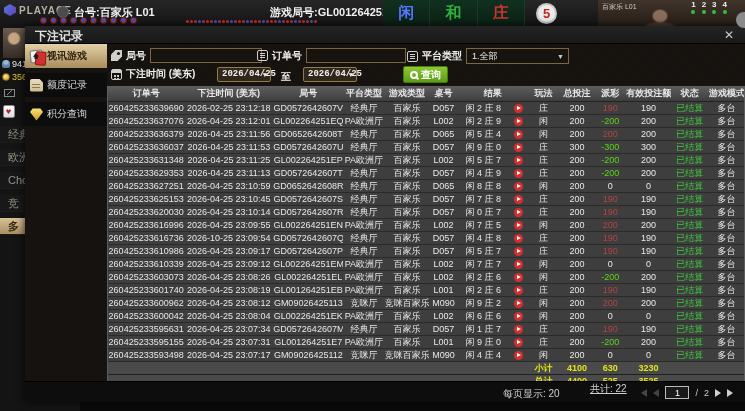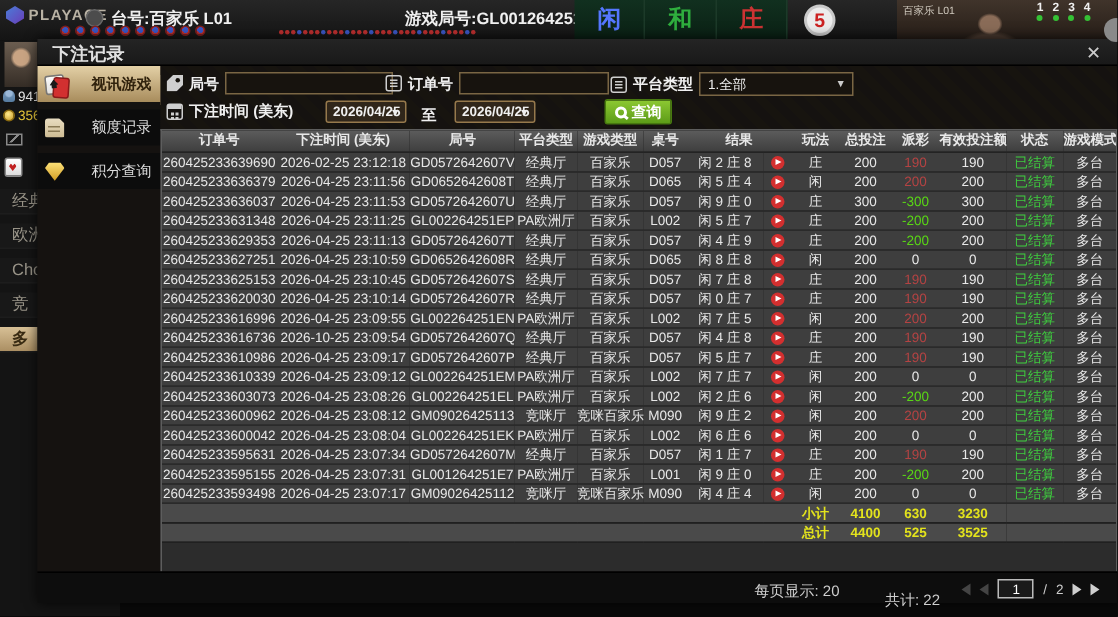--- a/index.html
+++ b/index.html
@@ -65,21 +65,21 @@
   
   .modal { position:absolute; left:25px; top:26px; width:720px; height:376px;
     background:#151210; z-index:2; box-shadow:0 0 8px rgba(0,0,0,.8); }
   .modal-title { position:relative; height:18px; background:linear-gradient(#242424,#191919);
     border-bottom:1px solid #000; }
   .modal-title-text { position:absolute; left:10px; top:2px; font-size:12px; font-weight:bold; color:#e0e0e0; }
   .close-btn { position:absolute; right:8px; top:1px; width:16px; height:16px; color:#cccccc;
     font-size:12px; line-height:16px; text-align:center; cursor:pointer; background:none; border:none; }
   .menu { position:absolute; left:0; top:18px; width:82px; bottom:21px; background:#151210; }
   .menu-item { position:relative; height:24px; margin-bottom:5px; background:#0c0c0c;
-    display:flex; align-items:center; gap:18px; padding-left:5px; font-size:10px; color:#ddd; cursor:pointer; }
+    display:flex; align-items:center; gap:4px; padding-left:5px; font-size:10px; color:#ddd; cursor:pointer; }
   .menu-item.sel { background:linear-gradient(#e3d0a6,#a88c5c); color:#31230d; font-weight:bold; }
   .mi-icon { width:13px; height:13px; position:relative; flex:0 0 13px; }
   .icon-cards { background:linear-gradient(#fafafa,#e0e0e0); border:1px solid #777; border-radius:2px; transform:rotate(-6deg); }
   .icon-cards::after { content:""; position:absolute; left:2px; top:2px; width:6px; height:6px; background:#1a1a1a;
     clip-path:polygon(50% 0,100% 60%,78% 60%,78% 100%,22% 100%,22% 60%,0 60%); }
   .icon-cards::before { content:""; position:absolute; right:-4px; top:1px; width:9px; height:12px;
     background:#d23030; border:1px solid #8a1a1a; border-radius:2px; transform:rotate(10deg); }
   .icon-diamond { background:linear-gradient(#ffe37a,#cf9a20); clip-path:polygon(50% 100%,0 35%,20% 8%,80% 8%,100% 35%); }
   .icon-doc { background:linear-gradient(#e8dcc0,#cdbb92); border-radius:2px; clip-path:polygon(0 0,70% 0,100% 30%,100% 100%,0 100%); }
   .icon-doc::after { content:""; position:absolute; left:2px; top:5px; width:8px; height:1px; background:#8a7a55; box-shadow:0 3px 0 #8a7a55; }
@@ -100,21 +100,21 @@
   .icon-clip::after { content:""; position:absolute; left:2px; top:2px; width:5px; height:1px; background:#cfcfcf; box-shadow:0 2px 0 #cfcfcf, 0 4px 0 #cfcfcf; }
   .icon-list { border:1px solid #cfcfcf; border-radius:2px; }
   .icon-list::after { content:""; position:absolute; left:2px; top:2px; width:5px; height:1px; background:#cfcfcf; box-shadow:0 2px 0 #cfcfcf, 0 4px 0 #cfcfcf; }
   .icon-cal { border:1px solid #cfcfcf; border-radius:2px; background:linear-gradient(#cfcfcf 0 3px, transparent 3px); }
   .icon-cal::after { content:""; position:absolute; left:2px; top:5px; width:2px; height:2px; background:#cfcfcf; box-shadow:3px 0 0 #cfcfcf, 0 3px 0 #cfcfcf, 3px 3px 0 #cfcfcf; }
   .select-box { position:relative; width:103px; height:16px; background:#17130e; border:1px solid #7a6644;
     font-size:9px; color:#eee; line-height:14px; padding-left:5px; cursor:pointer; }
   .select-box::after { content:"▼"; position:absolute; right:4px; top:1px; font-size:7px; color:#ccc; }
   .date-btn { position:relative; width:54px; height:15px; background:#30261a; border:1px solid #96794c;
     border-radius:2px; font-size:9px; font-weight:bold; color:#f0f0f0; line-height:13px; text-align:left;
-    padding-left:4px; cursor:pointer; }
+    padding-left:4px; cursor:pointer;font-family:Liberation Mono, monospace; }
   .date-btn::after { content:"▼"; position:absolute; right:3px; top:1px; font-size:7px; color:#eee; }
   .search-btn { display:flex; align-items:center; gap:3px; height:17px; padding:0 6px;
     background:linear-gradient(#8cc832,#5d9c18); border:1px solid #47790f; border-radius:2px;
     color:#fff; font-size:10px; font-weight:bold; cursor:pointer; }
   .icon-mag { width:8px; height:8px; border:2px solid #fff; border-radius:50%; position:relative; }
   .icon-mag::after { content:""; position:absolute; right:-3px; bottom:-2px; width:4px; height:2px; background:#fff; transform:rotate(40deg); }
   
   .tbl-wrap { position:absolute; left:0; top:42px; right:0; bottom:0; border:1px solid #5d5d5d; border-bottom:none; background:#2c2c2c; }
   table { width:100%; border-collapse:collapse; table-layout:fixed; }
   th { height:14px; background:linear-gradient(#5c5c5c,#3e3e3e); font-size:9px; font-weight:bold;
@@ -126,21 +126,21 @@
   td.status { color:#3ecb3e; }
   .play-icon { display:inline-block; width:9px; height:9px; border-radius:50%; background:#d32f2f;
     position:relative; vertical-align:middle; cursor:pointer; }
   .play-icon::after { content:""; position:absolute; left:3px; top:2px; border-left:4px solid #fff;
     border-top:2.5px solid transparent; border-bottom:2.5px solid transparent; }
   tr.summary td { background:#4a4a4a; color:#e3e31c; font-weight:bold; border-bottom:1px solid #202020; }
   
   .modal-footer { position:absolute; left:0; right:0; bottom:0; height:21px; background:#0d0d0d;
     border-top:1px solid #000; font-size:10px; color:#cfcfcf; }
   .pagesize { position:absolute; left:478px; top:5px; }
-  .totalcount { position:absolute; left:565px; top:11px; }
+  .totalcount { position:absolute; left:565px; top:0;text-decoration:underline; }
   .pager { position:absolute; right:12px; top:4px; display:flex; align-items:center; gap:6px; }
   .pg-arrow { width:0; height:0; border-top:4px solid transparent; border-bottom:4px solid transparent; cursor:pointer; }
   .pg-arrow.left  { border-right:6px solid #555; }
   .pg-arrow.right { border-left:6px solid #cfcfcf; }
   .pg-arrow.dis.left { border-right-color:#444; }
   .page-box { min-width:24px; height:13px; border:1px solid #bbb; background:#1a1a1a; color:#fff;
     font-size:9px; line-height:12px; text-align:center; }
   .pg-sep { font-size:9px; color:#ccc; }
 </style>
 </head>
@@ -366,20 +366,36 @@
                 <td>闲 2 庄 8</td>
                 <td><span class="play-icon"></span></td>
                 <td>庄</td>
                 <td>200</td>
                 <td class="win">190</td>
                 <td>190</td>
                 <td class="status">已结算</td>
                 <td>多台</td>
               </tr>
               <tr class="data-row">
+                <td>260425233637076</td>
+                <td>2026-04-25 23:12:01</td>
+                <td>GL002264251EQ</td>
+                <td>PA欧洲厅</td>
+                <td>百家乐</td>
+                <td>L002</td>
+                <td>闲 2 庄 9</td>
+                <td><span class="play-icon"></span></td>
+                <td>闲</td>
+                <td>200</td>
+                <td class="loss">-200</td>
+                <td>200</td>
+                <td class="status">已结算</td>
+                <td>多台</td>
+              </tr>
+              <tr class="data-row">
                 <td>260425233636379</td>
                 <td>2026-04-25 23:11:56</td>
                 <td>GD0652642608T</td>
                 <td>经典厅</td>
                 <td>百家乐</td>
                 <td>D065</td>
                 <td>闲 5 庄 4</td>
                 <td><span class="play-icon"></span></td>
                 <td>闲</td>
                 <td>200</td>
@@ -554,20 +570,36 @@
                 <td>GL002264251EL</td>
                 <td>PA欧洲厅</td>
                 <td>百家乐</td>
                 <td>L002</td>
                 <td>闲 2 庄 6</td>
                 <td><span class="play-icon"></span></td>
                 <td>闲</td>
                 <td>200</td>
                 <td class="loss">-200</td>
                 <td>200</td>
+                <td class="status">已结算</td>
+                <td>多台</td>
+              </tr>
+              <tr class="data-row">
+                <td>260425233601740</td>
+                <td>2026-04-25 23:08:19</td>
+                <td>GL001264251EB</td>
+                <td>PA欧洲厅</td>
+                <td>百家乐</td>
+                <td>L001</td>
+                <td>闲 2 庄 6</td>
+                <td><span class="play-icon"></span></td>
+                <td>庄</td>
+                <td>200</td>
+                <td class="win">190</td>
+                <td>190</td>
                 <td class="status">已结算</td>
                 <td>多台</td>
               </tr>
               <tr class="data-row">
                 <td>260425233600962</td>
                 <td>2026-04-25 23:08:12</td>
                 <td>GM09026425113</td>
                 <td>竞咪厅</td>
                 <td>竞咪百家乐</td>
                 <td>M090</td>

